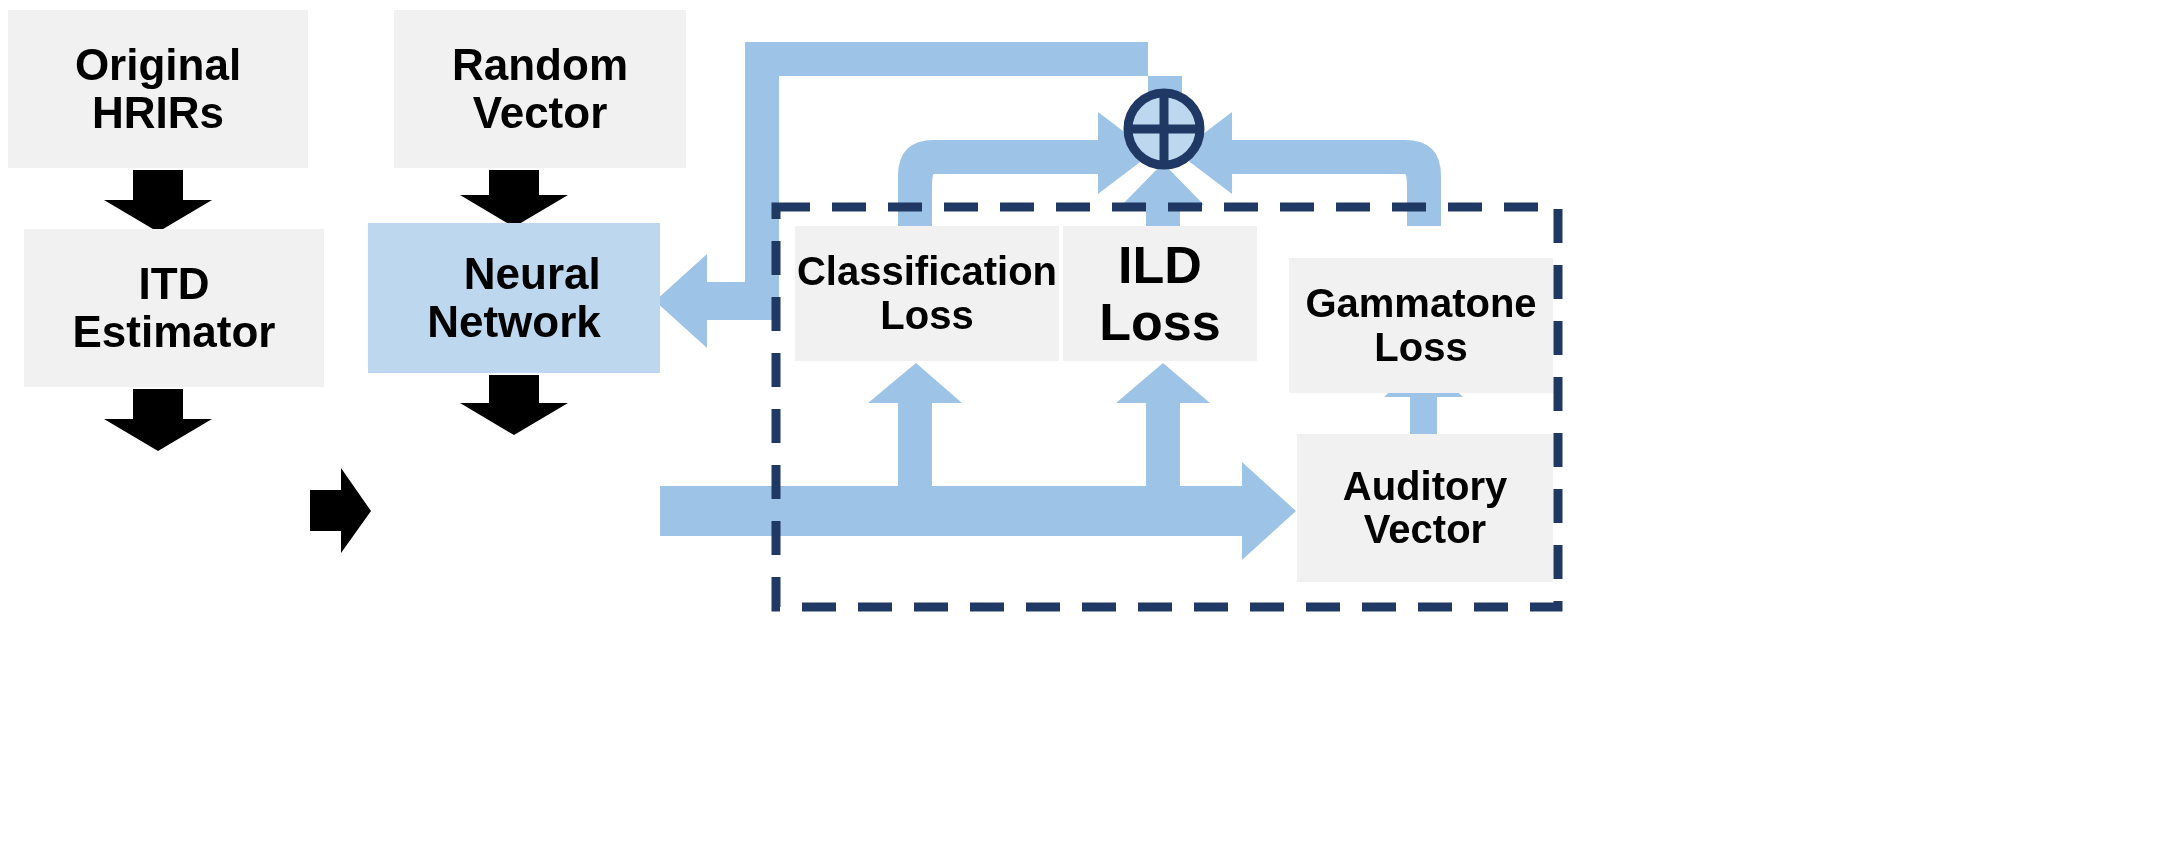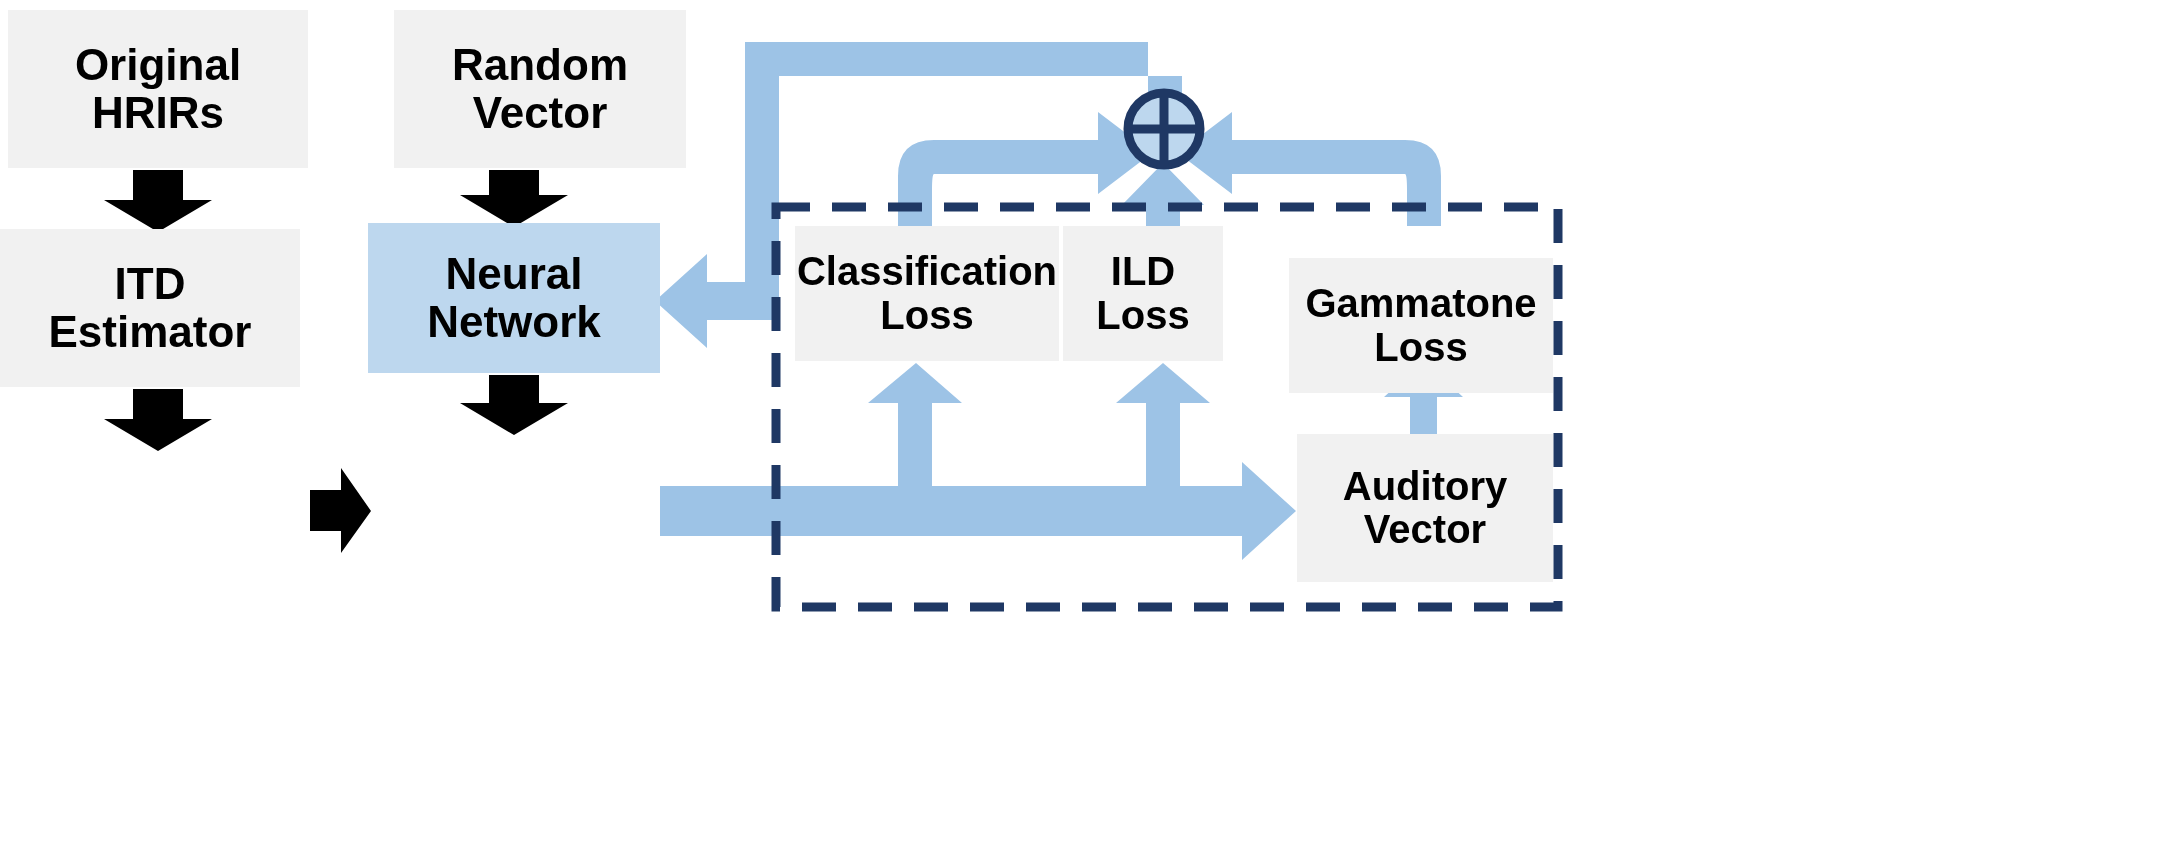--- a/index.html
+++ b/index.html
@@ -28,21 +28,21 @@
     align-items: center;
     justify-content: center;
     text-align: center;
     font-weight: bold;
     color: #000000;
     line-height: 1.08;
     box-sizing: border-box;
     padding: 4px 8px;
   }
   .node.grey  { background: #f1f1f1; }
-  .node.blue  { background: #bdd7ee; }
+  .node.blue  { background: #bdd7ee; text-align: right; }
   .node-label { display: block; white-space: pre-line; }
 </style>
 </head>
 <body>
 
 <div id="canvas">
 
   <svg class="svg-layer" viewBox="0 0 2160 853">
 
     <g>
@@ -99,42 +99,42 @@
       <circle cx="1164" cy="129" r="36" fill="#bdd7ee" stroke="#1f3864" stroke-width="9"></circle>
       <line x1="1128" y1="129" x2="1200" y2="129" stroke="#1f3864" stroke-width="9"></line>
       <line x1="1164" y1="93" x2="1164" y2="165" stroke="#1f3864" stroke-width="9"></line>
     </g>
   </svg>
 
   <div class="node grey" style="left:8px; top:10px; width:300px; height:158px; font-size:44px;">
     <span class="node-label">Original HRIRs</span>
   </div>
 
-  <div class="node grey" style="left:0; top:229px; width:300px; height:158px; font-size:44px;">
+  <div class="node grey" style="left:24px; top:229px; width:300px; height:158px; font-size:44px;">
     <span class="node-label">ITD Estimator</span>
   </div>
 
 
   <div class="node grey" style="left:368px; top:10px; width:292px; height:158px; font-size:44px;margin-left:26px;">
     <span class="node-label">Random
 Vector</span>
   </div>
 
   <div class="node blue" style="left:368px; top:223px; width:292px; height:150px; font-size:44px;">
     <span class="node-label">Neural
 Network</span>
   </div>
 
 
   <div class="node grey" style="left:783px; top:226px; width:264px; height:135px; font-size:40px;margin-left:12px;">
     <span class="node-label">Classification
 Loss</span>
   </div>
 
-  <div class="node grey" style="left:1063px; top:226px; width:160px; height:135px; font-size:40px;">
+  <div class="node grey" style="left:1063px; top:226px; width:194px; height:135px; font-size:52px;">
     <span class="node-label">ILD Loss</span>
   </div>
 
   <div class="node grey" style="left:1289px; top:234px; width:264px; height:135px; font-size:40px;margin-top:24px;">
     <span class="node-label">Gammatone
 Loss</span>
   </div>
 
   <div class="node grey" style="left:1297px; top:434px; width:256px; height:148px; font-size:40px;">
     <span class="node-label">Auditory

